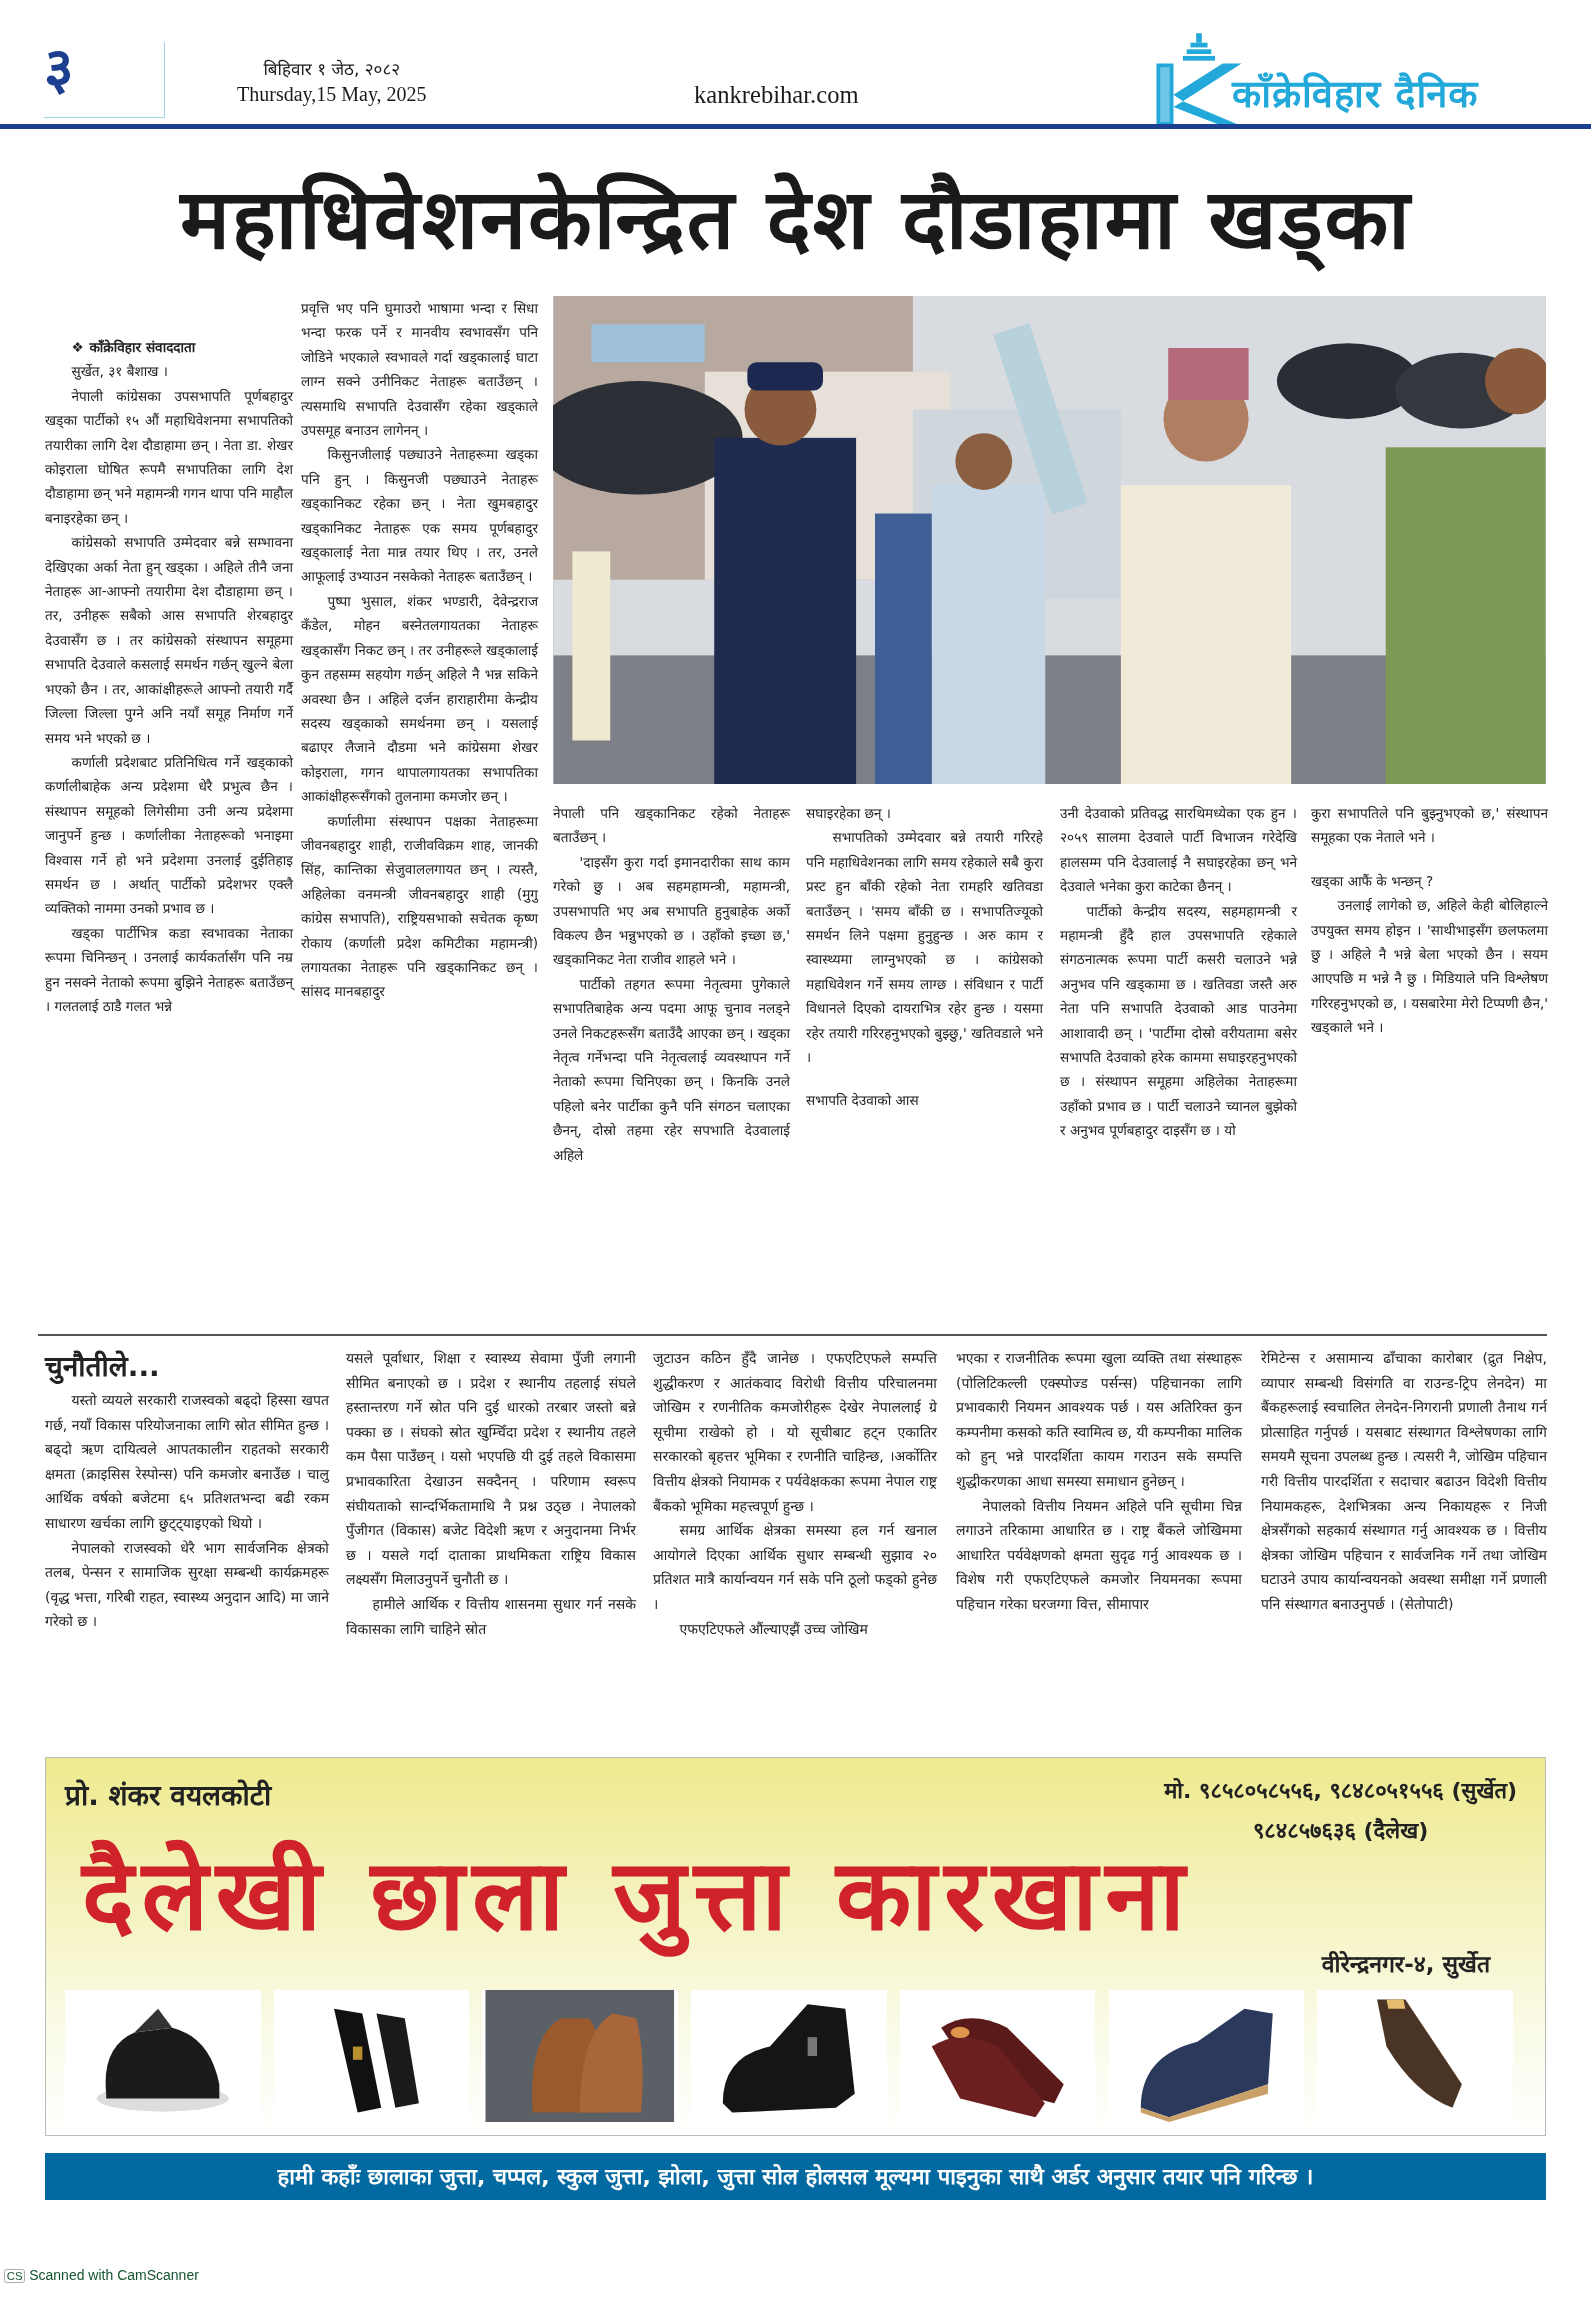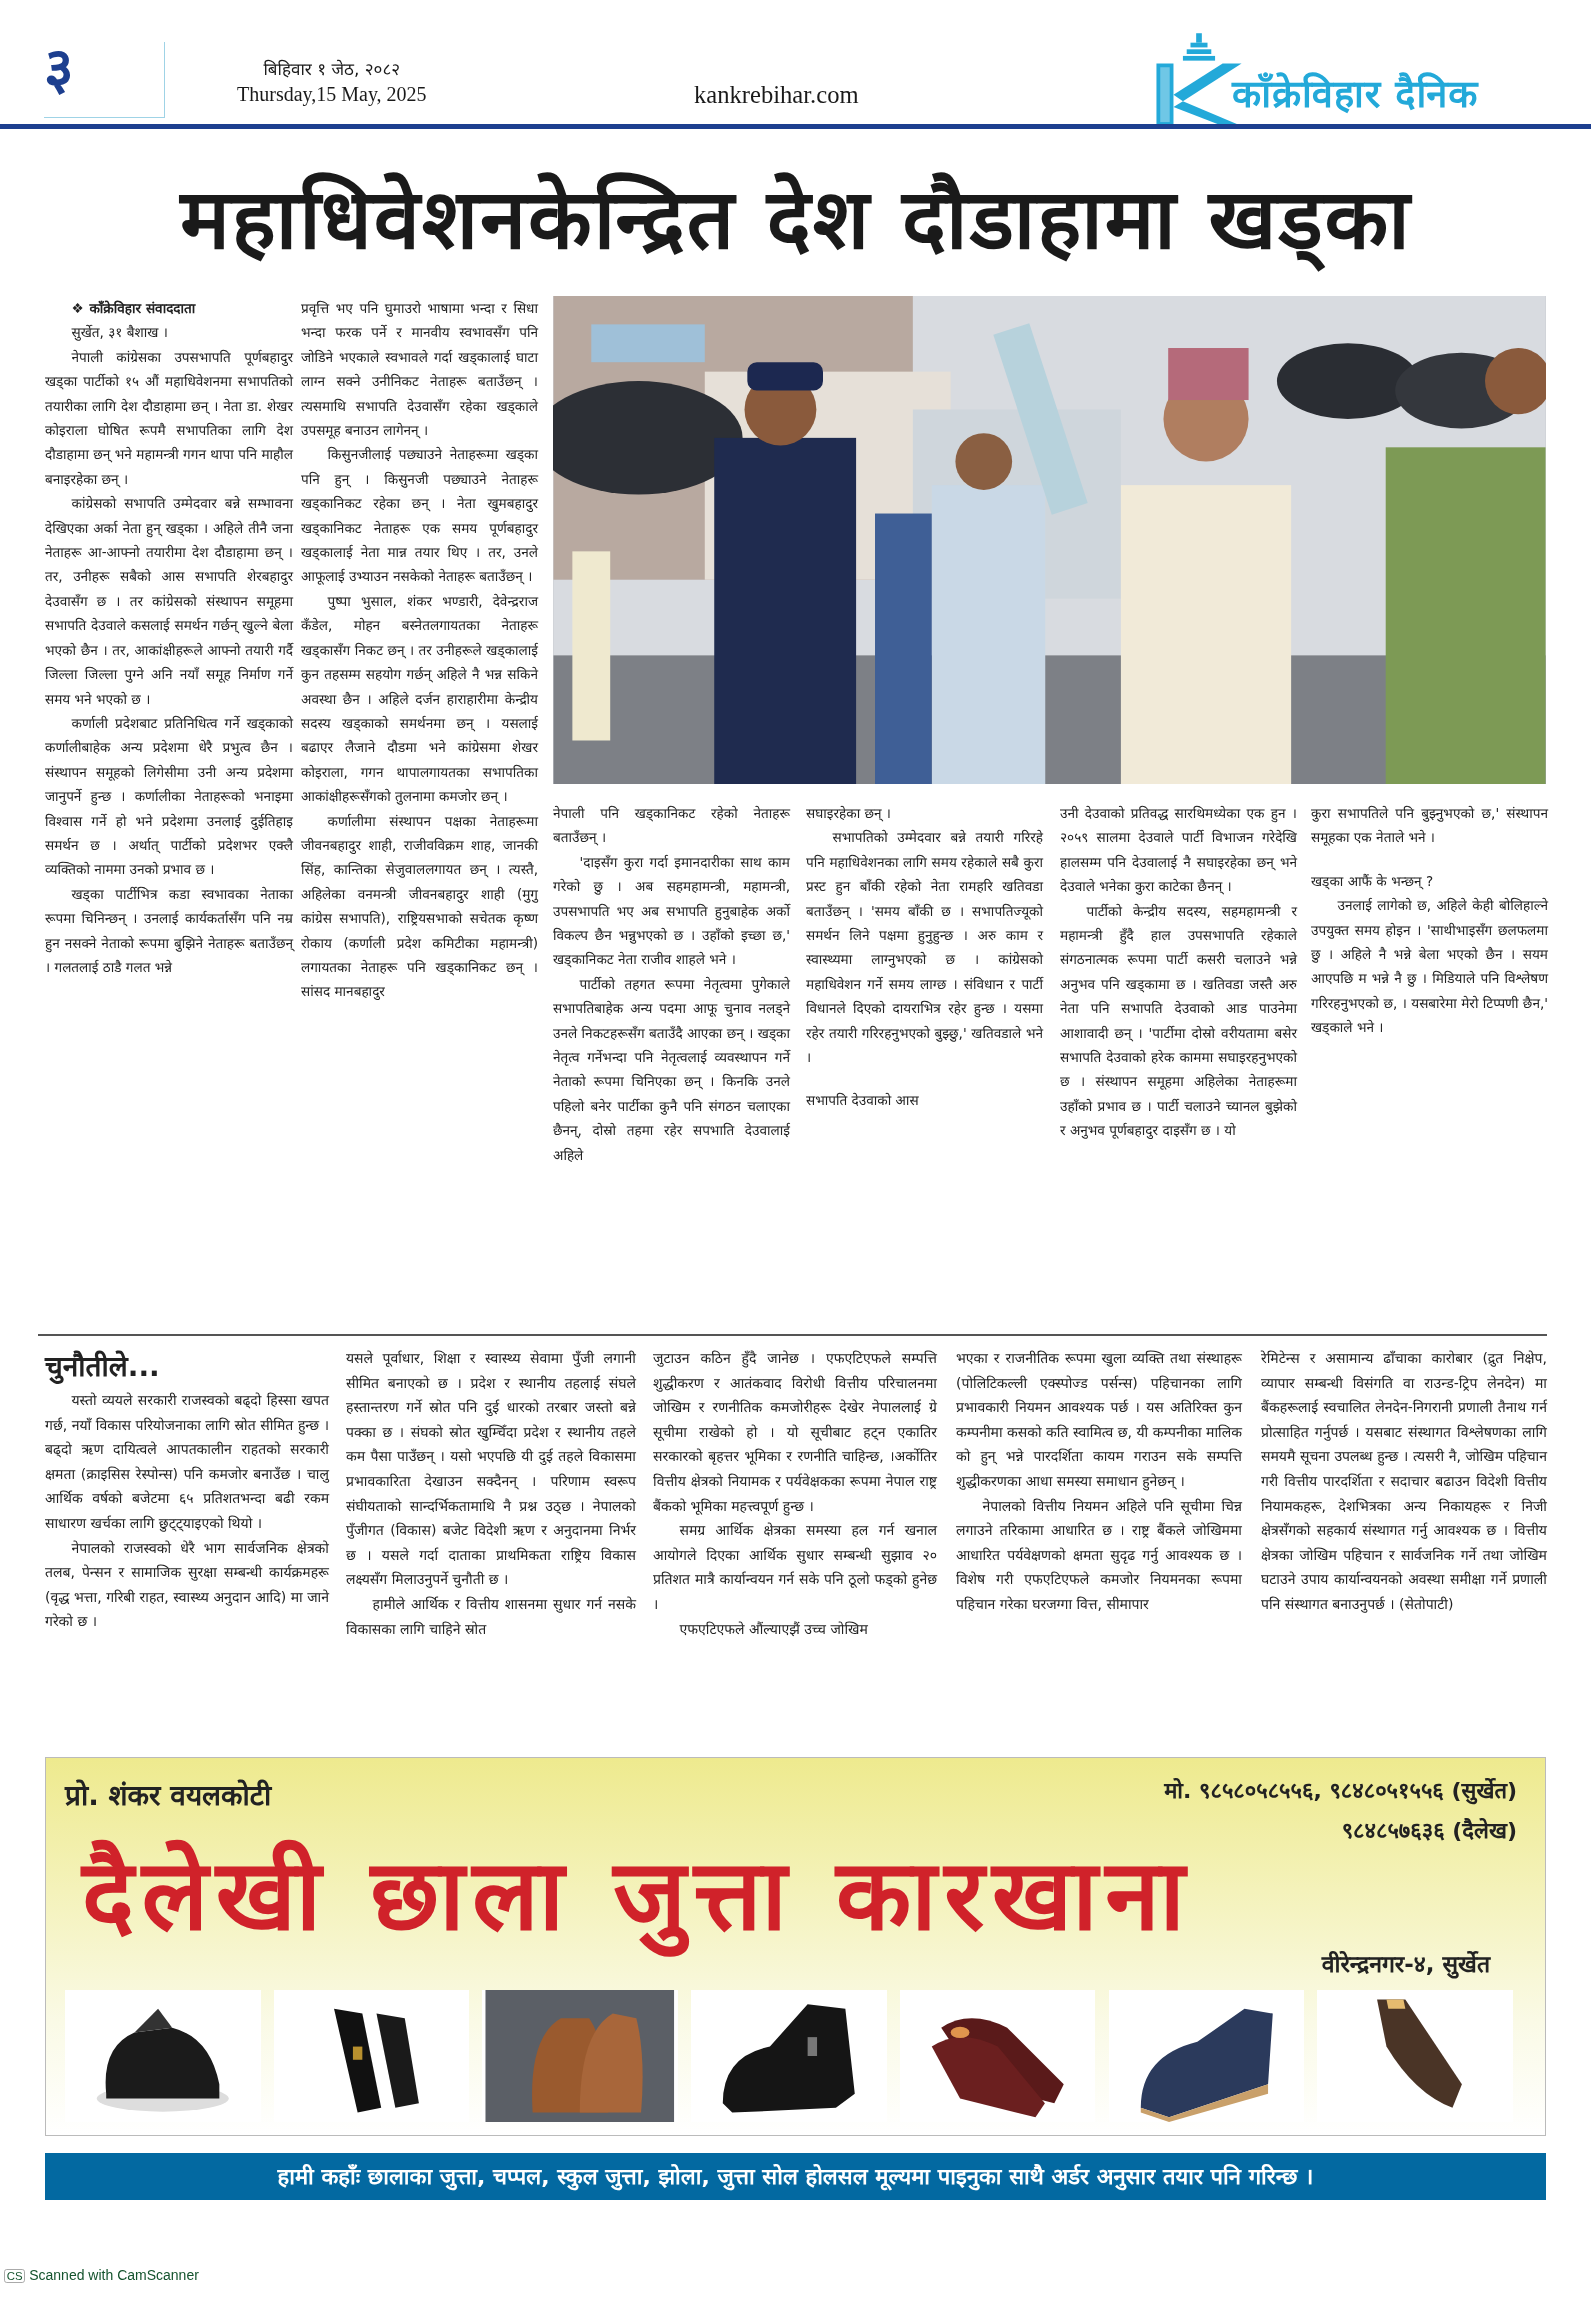--- a/index.html
+++ b/index.html
@@ -19,33 +19,33 @@
   .rule { position: absolute; left: 0; top: 124px; width: 1592px; height: 4.7px; background: #1d3f8f; }
 
   
   .headline { position: absolute; left: 0; top: 159px; width: 1592px; text-align: center; font-family: "DejaVu Sans", sans-serif; font-size: 83px; font-weight: bold; color: #1a1a1a; letter-spacing: 1.9px; }
 
   
   .col { position: absolute; font-family: "DejaVu Sans", sans-serif; font-size: 13.6px; line-height: 24.4px; text-align: justify; color: #222; }
   .col p { text-indent: 26.5px; }
   .col p.noind { text-indent: 0; }
   .col .sub { font-weight: normal; text-indent: 0; margin-top: 19px; }
-  .byline { font-weight: bold; text-indent: 0; }
+  .byline { font-weight: bold; text-indent: 0; margin-top: 39px; }
   .byline .diamond { color: #222; margin-right: 5.7px; }
 
   .photo { position: absolute; left: 553px; top: 296px; width: 993px; height: 488px; overflow: hidden; background: #c9ccd1; }
 
   .divider { position: absolute; left: 38px; top: 1334px; width: 1509px; height: 1.9px; background: #555; }
   .subhead-big { font-size: 28px; font-weight: bold; line-height: 42px; text-indent: 0 !important; }
   .col2 { font-size: 14px; line-height: 24.6px; }
 
   
   .ad { position: absolute; left: 45px; top: 1757px; width: 1501px; height: 379px; background: linear-gradient(#eeea8e, #fafae6 70%, #fff); border: 0.9px solid #bbb; }
   .ad-prop { position: absolute; left: 19px; top: 17px; font-family: "DejaVu Sans", sans-serif; font-size: 28px; font-weight: bold; color: #222; }
-  .ad-phone { position: absolute; right: 28px; top: 13.2px; font-family: "DejaVu Sans", sans-serif; font-size: 22px; font-weight: bold; color: #222; text-align: right; line-height: 40px; }
+  .ad-phone { position: absolute; right: 28px; top: 13.2px; font-family: "DejaVu Sans", sans-serif; font-size: 22px; font-weight: bold; color: #222; text-align: center; line-height: 40px; }
   .ad-title { position: absolute; left: 17px; top: 66px; font-family: "DejaVu Sans", sans-serif; font-size: 98px; font-weight: bold; color: #d0222a; letter-spacing: 7.6px; white-space: nowrap; margin-left: 19px; }
   .ad-addr { position: absolute; right: 55px; top: 189px; font-family: "DejaVu Sans", sans-serif; font-size: 23px; font-weight: bold; color: #222; }
   .shoes { position: absolute; left: 19px; top: 227px; width: 1448px; height: 137px; display: flex; gap: 13.2px; align-items: flex-end; }
   .shoe { flex: 1; height: 132px; background: #fff; position: relative; }
   .shoe svg { width: 100%; height: 100%; }
 
   .ad-strip { position: absolute; left: 45px; top: 2153px; width: 1501px; height: 47px; background: #0369a1; color: #fff; text-align: center; font-family: "DejaVu Sans", sans-serif; font-size: 22px; font-weight: bold; line-height: 47px; }
 
   .scanner { position: absolute; left: 3.8px; top: 2267px; font-family: "Liberation Sans", sans-serif; font-size: 14px; color: #14532d; }
   .scanner .cs { display: inline-block; border: 0.9px solid #aaa; border-radius: 2.8px; font-size: 11.4px; padding: 0 1.9px; margin-right: 3.8px; }

